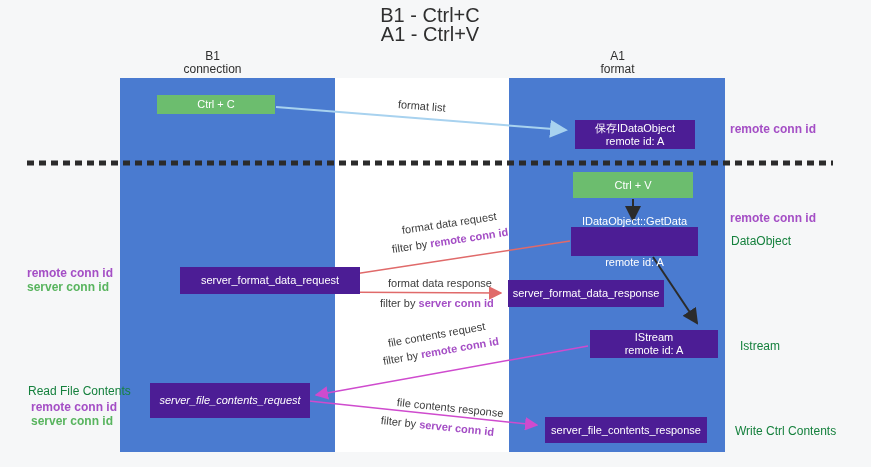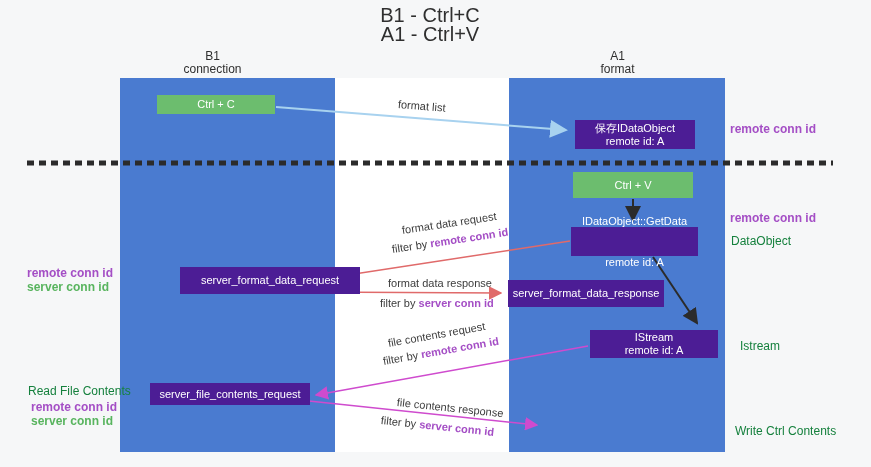--- a/index.html
+++ b/index.html
@@ -118,22 +118,23 @@
 
   <div class="box orange" style="left:152px;top:267px;width:180px;height:27px;margin-left:28px;">server_format_data_request</div>
 
   <div class="box orange" style="left:508px;top:280px;width:156px;height:27px;">server_format_data_response</div>
 
   <div class="box orange" style="left:590px;top:330px;width:128px;height:28px;">
     <div>IStream</div>
     <div>remote id: A</div>
   </div>
 
-  <div class="box orange" style="left:150px;top:383px;width:160px;height:22px;">server_file_contents_request</div>
+  <div class="box orange" style="left:150px;top:383px;width:160px;height:35px;font-style:italic;">server_file_contents_request</div>
 
+  <div class="box orange" style="left:545px;top:417px;width:162px;height:26px;">server_file_contents_response</div>
 
   <div class="alabel" style="left:398px;top:98px;transform:rotate(4.5deg);">format list</div>
 
   <div class="alabel" style="left:402px;top:224px;transform:rotate(-8.5deg);">format data request</div>
   <div class="alabel" style="left:392px;top:243px;transform:rotate(-8.5deg);">
     <span>filter by </span><span class="inline-purple">remote conn id</span>
   </div>
 
   <div class="alabel" style="left:388px;top:277px;">format data response</div>
   <div class="alabel" style="left:380px;top:297px;">

